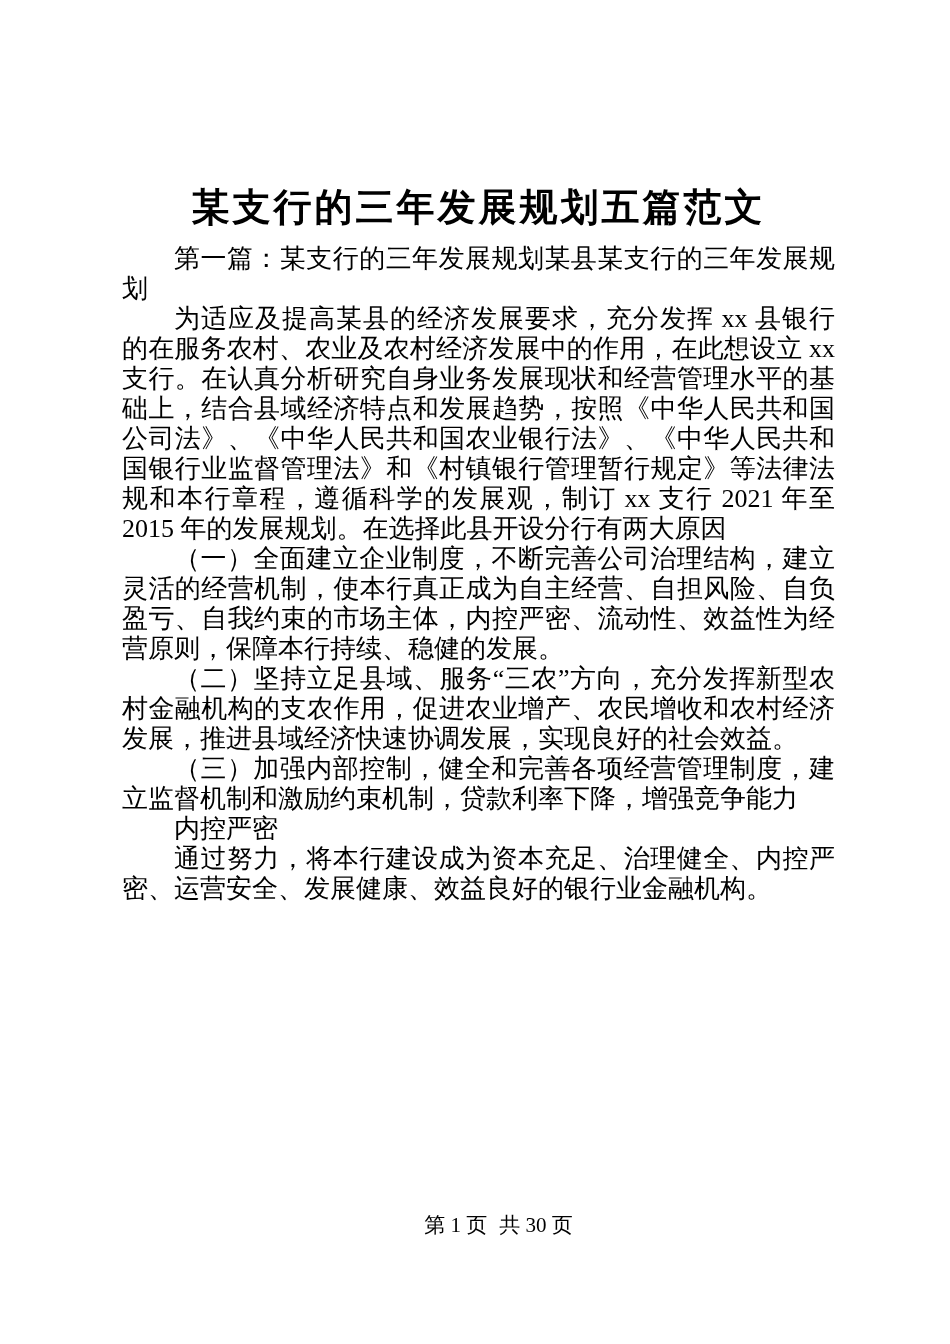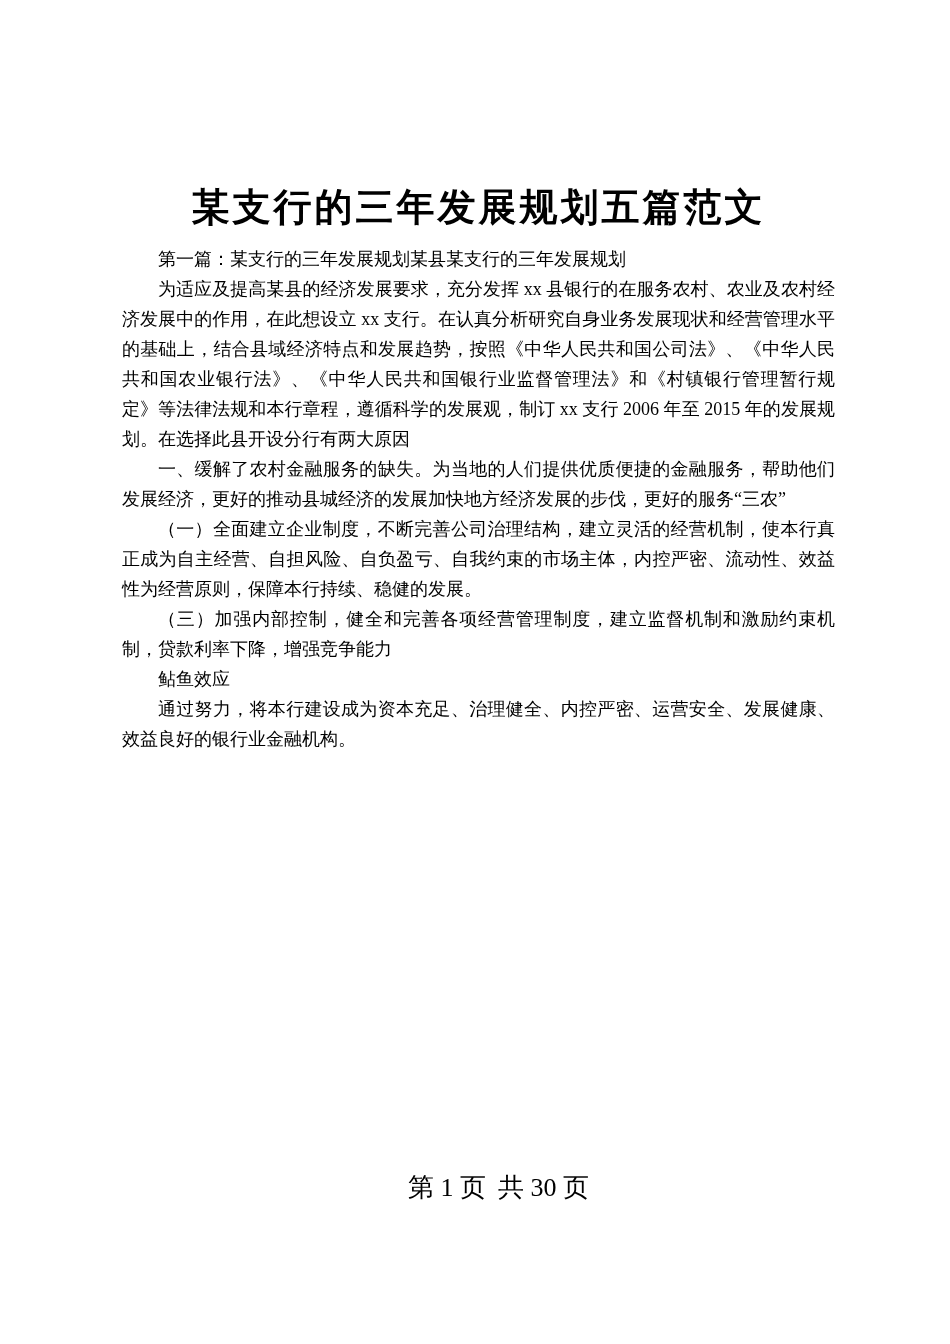--- a/index.html
+++ b/index.html
@@ -33,60 +33,60 @@
     margin: 184px 0 0 0;
     font-size: 38px;
     line-height: 46px;
     font-weight: bold;
     text-align: center;
     letter-spacing: 3px;
     white-space: nowrap;
   }
   .body-text {
     margin-top: 14px;
-    font-size: 18px;
+    font-size: 26px;
     line-height: 30px;
     text-align: justify;
     text-justify: inter-ideograph;
   }
   .body-text p {
     margin: 0;
     padding: 0;
     text-indent: 2em;
   }
   .page-footer {
     position: absolute;
     left: 122px;
-    top: 1175px;
+    top: 1212px;
     width: 713px;
     padding-left: 40px;
     box-sizing: border-box;
     text-align: center;
-    font-size: 26px;
+    font-size: 21px;
     line-height: 26px;
     white-space: nowrap;
   }
   .page-footer .sep {
     display: inline-block;
     width: 12px;
   }
 </style>
 </head>
 <body>
 
 <div class="page">
   <div class="content">
     <h1 class="doc-title">某支行的三年发展规划五篇范文</h1>
     <div class="body-text">
       <p>第一篇：某支行的三年发展规划某县某支行的三年发展规划</p>
-      <p>为适应及提高某县的经济发展要求，充分发挥 xx 县银行的在服务农村、农业及农村经济发展中的作用，在此想设立 xx 支行。在认真分析研究自身业务发展现状和经营管理水平的基础上，结合县域经济特点和发展趋势，按照《中华人民共和国公司法》、《中华人民共和国农业银行法》、《中华人民共和国银行业监督管理法》和《村镇银行管理暂行规定》等法律法规和本行章程，遵循科学的发展观，制订 xx 支行 2006 年至 2015 年的发展规划。在选择此县开设分行有两大原因</p>
-      <p>一、缓解了农村金融服务的缺失。为当地的人们提供优质便捷的金融服务，帮助他们发展经济，更好的推动县城经济的发展加快地方经济发展的步伐，更好的服务“三农”</p>
+      <p>为适应及提高某县的经济发展要求，充分发挥 xx 县银行的在服务农村、农业及农村经济发展中的作用，在此想设立 xx 支行。在认真分析研究自身业务发展现状和经营管理水平的基础上，结合县域经济特点和发展趋势，按照《中华人民共和国公司法》、《中华人民共和国农业银行法》、《中华人民共和国银行业监督管理法》和《村镇银行管理暂行规定》等法律法规和本行章程，遵循科学的发展观，制订 xx 支行 2021 年至 2015 年的发展规划。在选择此县开设分行有两大原因</p>
       <p>（一）全面建立企业制度，不断完善公司治理结构，建立灵活的经营机制，使本行真正成为自主经营、自担风险、自负盈亏、自我约束的市场主体，内控严密、流动性、效益性为经营原则，保障本行持续、稳健的发展。</p>
+      <p>（二）坚持立足县域、服务“三农”方向，充分发挥新型农村金融机构的支农作用，促进农业增产、农民增收和农村经济发展，推进县域经济快速协调发展，实现良好的社会效益。</p>
       <p>（三）加强内部控制，健全和完善各项经营管理制度，建立监督机制和激励约束机制，贷款利率下降，增强竞争能力</p>
-      <p>鲇鱼效应</p>
+      <p>内控严密</p>
       <p>通过努力，将本行建设成为资本充足、治理健全、内控严密、运营安全、发展健康、效益良好的银行业金融机构。</p>
     </div>
   </div>
 
   <div class="page-footer">
     <span>第 1 页</span><span class="sep"></span><span>共 30 页</span>
   </div>
 </div>
 
 </body></html>

